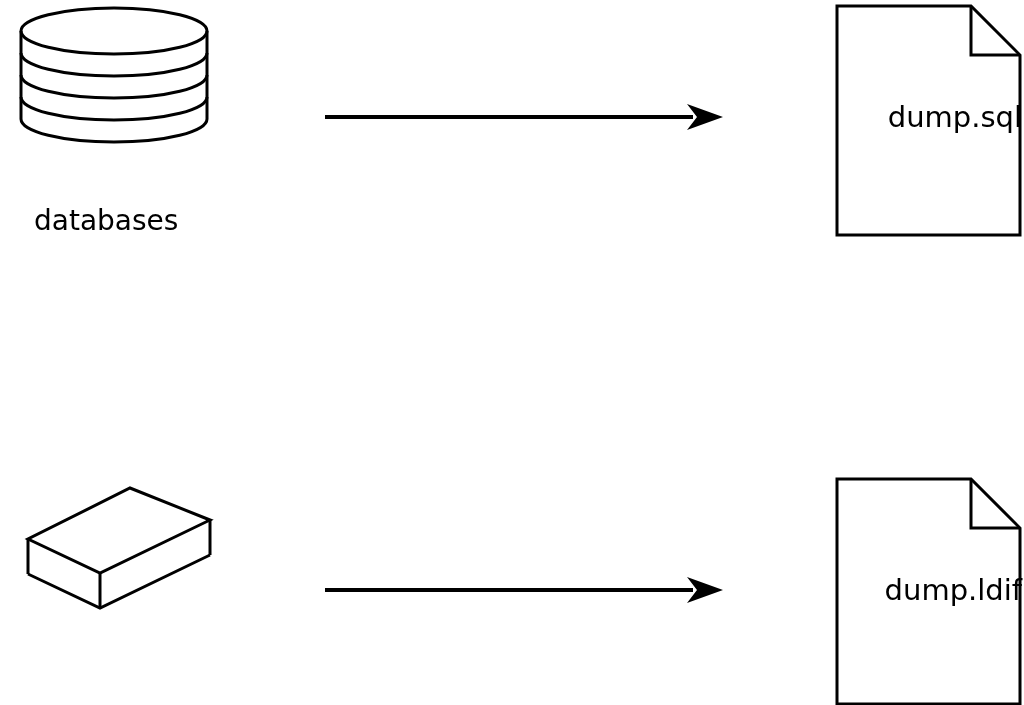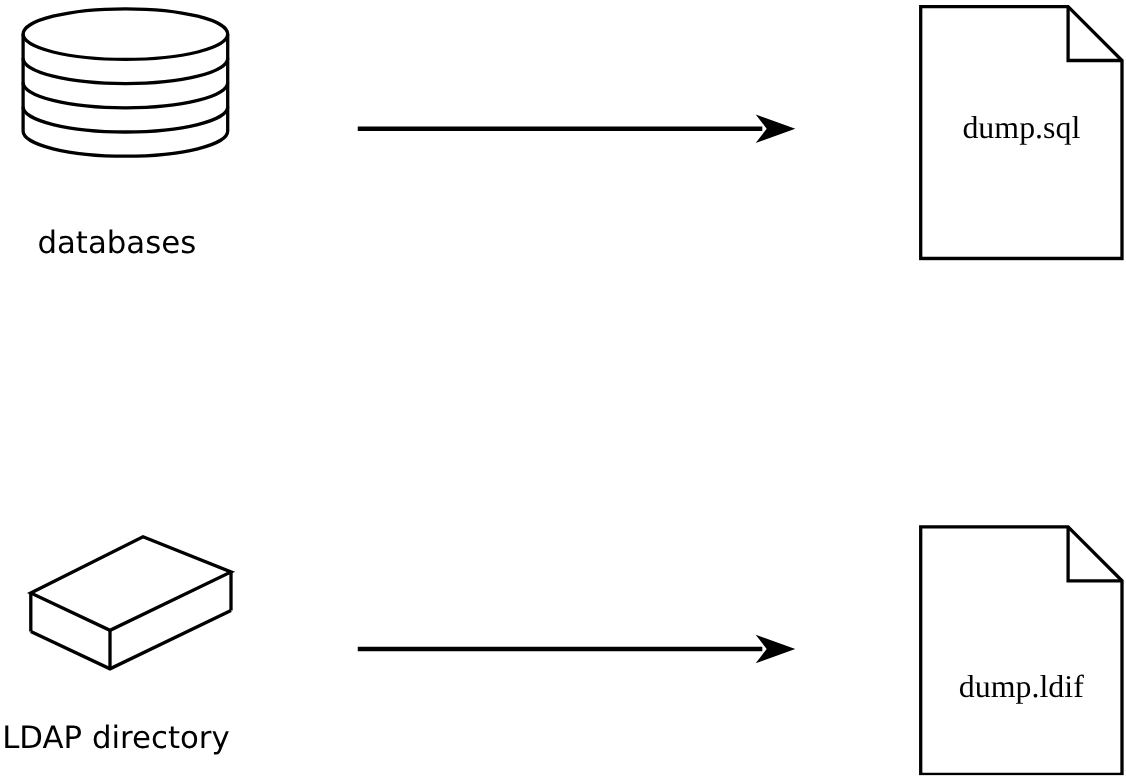--- a/index.html
+++ b/index.html
@@ -20,23 +20,22 @@
     position: absolute;
     color: #000000;
     font-size: 28px;
     line-height: 1.1;
     white-space: nowrap;
   }
   .doc-label {
     position: absolute;
     color: #000000;
     font-size: 29px;
-    text-align: center;
+    text-align: right;
     white-space: nowrap;
-    font-family: Liberation Serif, serif;
   }
   svg { display: block; }
 </style>
 </head>
 <body>
 
 <div class="canvas">
 
   <svg class="abs" style="left:18px; top:4px;" width="192" height="142" viewBox="0 0 192 142">
     <g fill="none" stroke="#000000" stroke-width="3">
@@ -72,29 +71,28 @@
       <polygon points="108,6 188,38 78,91 6,57"></polygon>
 
       <path d="M6,57 L6,92"></path>
       <path d="M78,91 L78,126"></path>
       <path d="M188,38 L188,73"></path>
 
       <path d="M6,92 L78,126 L188,73"></path>
     </g>
   </svg>
 
-  <div class="label" style="left:2px; top:656px;">LDAP directory</div>
 
   <svg class="abs" style="left:325px; top:572px;" width="400" height="36" viewBox="0 0 400 36">
     <line x1="0" y1="18" x2="368" y2="18" stroke="#000000" stroke-width="4"></line>
     <polygon points="362,5 398,18 362,31 372,18" fill="#000000"></polygon>
   </svg>
 
   <svg class="abs" style="left:835px; top:477px;" width="187" height="228" viewBox="0 0 187 228">
     <g fill="#ffffff" stroke="#000000" stroke-width="3" stroke-linejoin="miter">
       <path d="M2,2 L136,2 L185,51 L185,227 L2,227 Z"></path>
       <path d="M136,2 L136,51 L185,51" fill="none"></path>
     </g>
   </svg>
 
-  <div class="doc-label" style="left:835px; top:573px; width:187px;margin-top:36px;">dump.ldif</div>
+  <div class="doc-label" style="left:835px; top:573px; width:187px;">dump.ldif</div>
 
 </div>
 
 </body></html>

